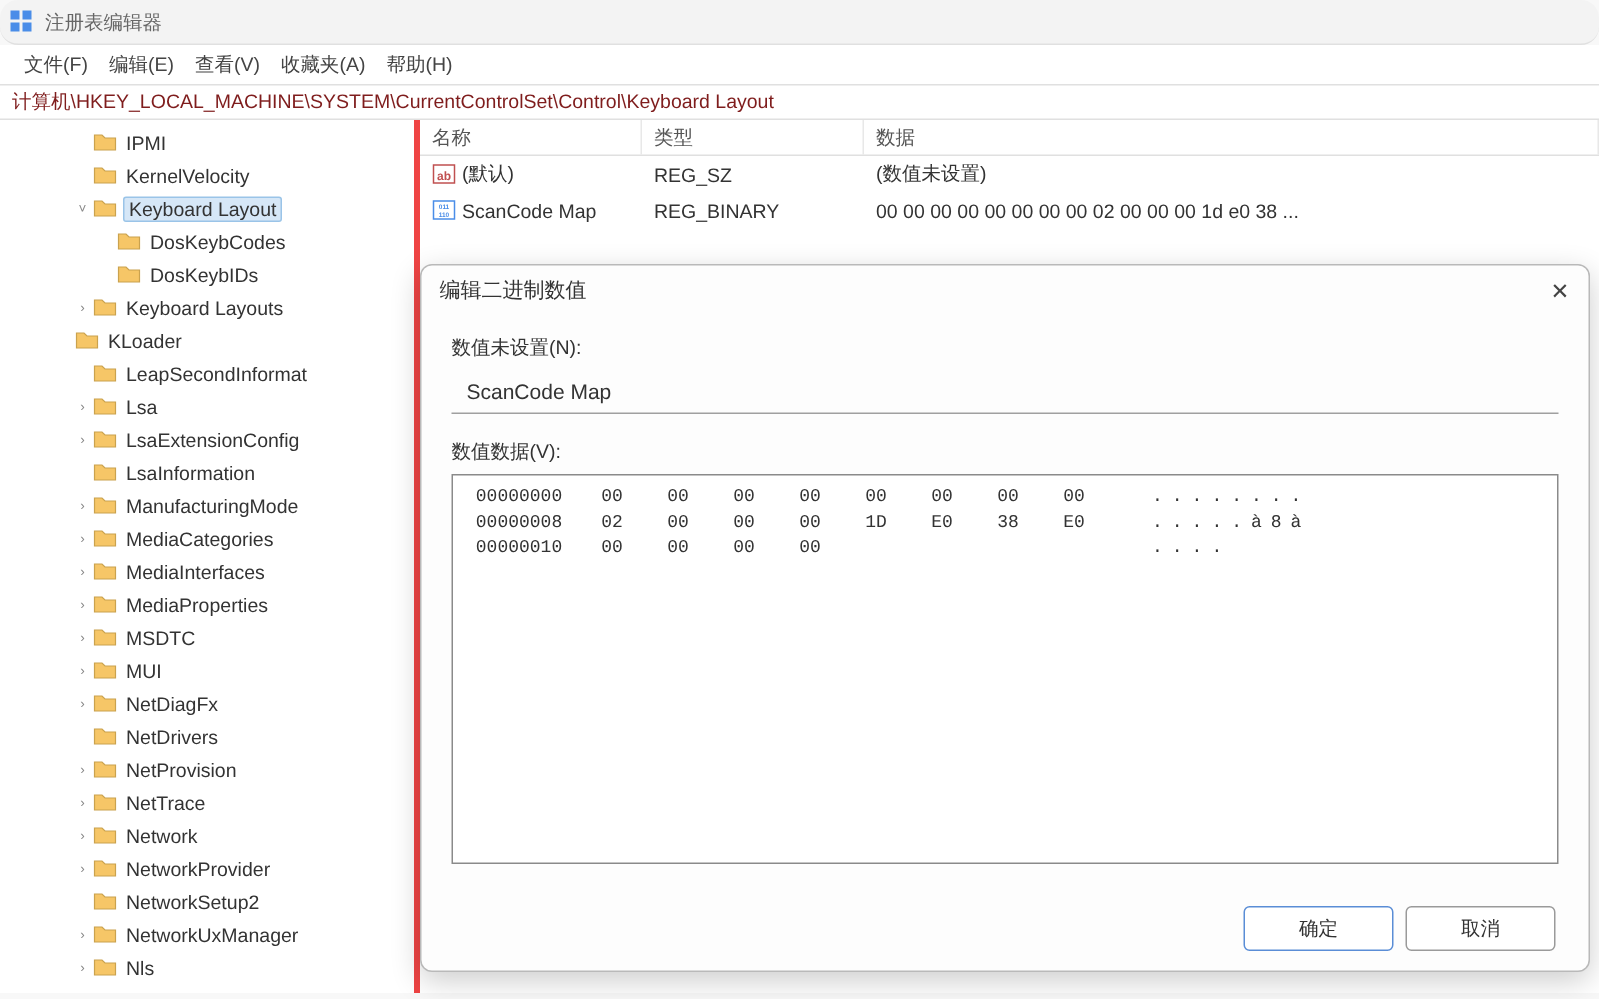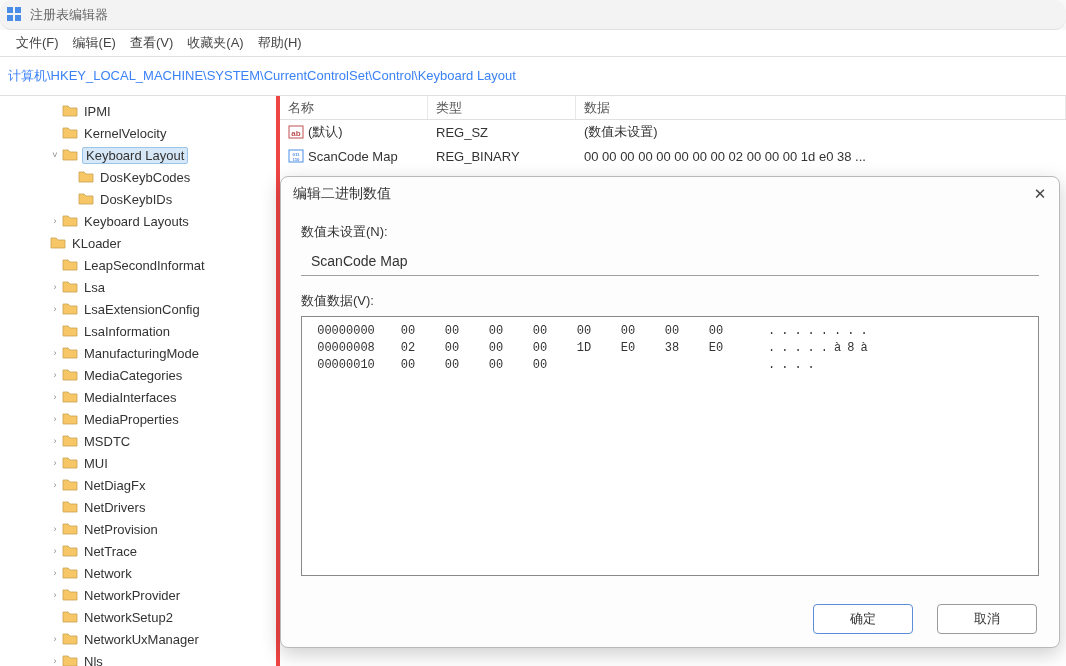--- a/index.html
+++ b/index.html
@@ -34,29 +34,29 @@
     align-items: center;
     gap: 14px;
     padding: 0 16px;
     background: #fff;
     font-size: 13px;
     color: #444;
   }
   .menubar span { cursor: default; }
   
   .addressbar {
-    height: 40px;
+    height: 24px;
     display: flex;
     align-items: center;
     padding: 0 8px;
     background: #fff;
     border-top: 1px solid #e0e0e0;
     border-bottom: 1px solid #e0e0e0;
     font-size: 13px;
-    color: #3b82f6;
+    color: #7f1d1d;
   }
   
   .main {
     display: flex;
     height: calc(100% - 84px);
   }
   .tree-pane {
     width: 280px;
     border-right: 4px solid #ef4444;
     background: #fff;
@@ -182,21 +182,21 @@
   .hex-row { display: flex; }
   .hex-offset { width: 80px; text-align: center; }
   .hex-bytes { display: flex; }
   .hex-byte { width: 44px; text-align: center; }
   .hex-ascii { margin-left: 30px; letter-spacing: 6px; }
   .dialog-buttons {
     height: 56px;
     display: flex;
     justify-content: flex-end;
     align-items: center;
-    gap: 24px;
+    gap: 8px;
     padding-right: 22px;
   }
   .btn {
     width: 100px;
     height: 30px;
     border: 1px solid #9a9a9a;
     border-radius: 4px;
     background: #fff;
     font-size: 13px;
     cursor: default;

